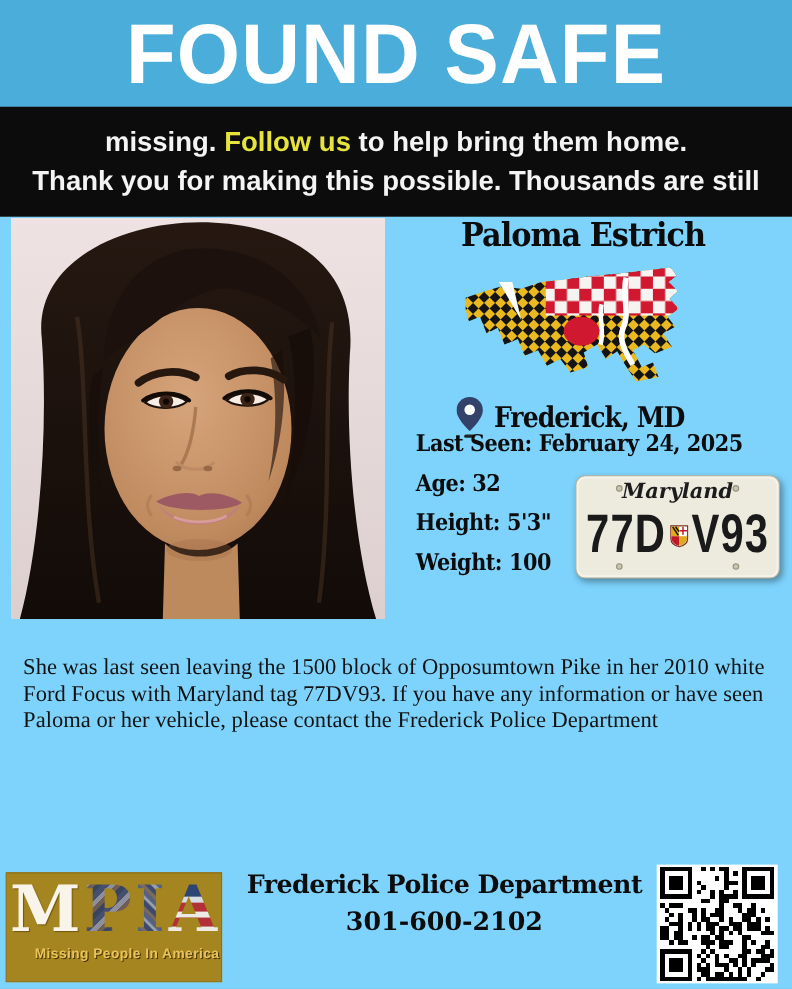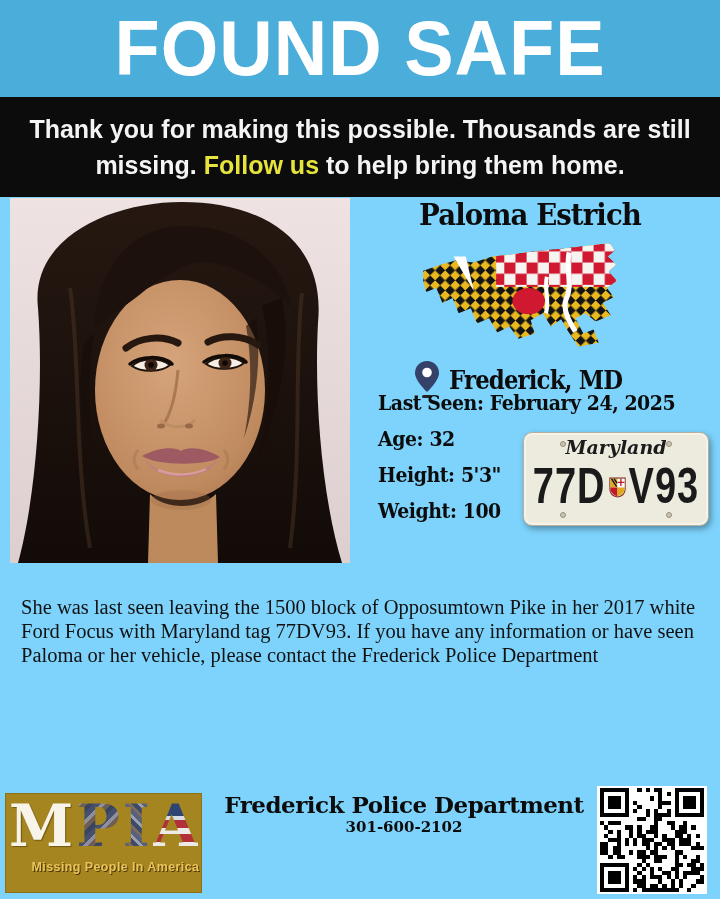--- a/index.html
+++ b/index.html
@@ -63,36 +63,36 @@
   .mpia-letters span{background-clip:text;-webkit-background-clip:text;}
   .letter-m{color:#f8f4ea;text-shadow:1px 1px 1px rgba(60,40,0,.5);}
   .letter-p{color:transparent;background-image:repeating-linear-gradient(135deg,#46506e 0 5px,#8d8f9e 5px 9px,#6e5d52 9px 13px,#39455f 13px 17px);}
   .letter-i{color:transparent;background-image:repeating-linear-gradient(45deg,#3c4a6b 0 4px,#9aa0ad 4px 7px,#55617e 7px 11px,#7d6a5c 11px 14px);}
   .letter-a{color:transparent;background-image:linear-gradient(180deg,#2e4472 0 32%,#d8dce6 32% 40%,#b23038 40% 54%,#eceae6 54% 64%,#b23038 64% 78%,#eceae6 78% 86%,#b23038 86% 100%);}
   .mpia-tagline{margin-top:5px;font-size:12.5px;font-weight:700;color:#eac45b;letter-spacing:.4px;
     text-shadow:1px 1px 0 #4a3708;margin-left:24px;}
   .footer-text{position:absolute;left:204px;top:791px;width:400px;text-align:center;
     font-family:"DejaVu Serif","Liberation Serif",serif;font-weight:700;color:#0c0c0c;}
   .footer-dept{font-size:23px;letter-spacing:-0.5px;}
-  .footer-phone{font-size:15px;letter-spacing:0;}
+  .footer-phone{font-size:23px;margin-top:6px;letter-spacing:0;}
   .qr{position:absolute;left:597px;top:786px;width:110px;height:108px;background:#fff;}
   .qr svg{display:block;width:100%;height:100%;}
 </style>
 </head>
 <body>
 
 <div class="poster">
 
   <div class="banner-blue">
     <h1>FOUND SAFE</h1>
   </div>
 
   <div class="banner-black">
+    <div class="msg-line"><span>missing. </span><span class="follow">Follow us</span><span> to help bring them home.</span></div>
     <div class="msg-line">Thank you for making this possible. Thousands are still</div>
-    <div class="msg-line"><span>missing. </span><span class="follow">Follow us</span><span> to help bring them home.</span></div>
   </div>
 
   <div class="photo">
     <svg width="340" height="365" viewBox="0 0 340 365" xmlns="http://www.w3.org/2000/svg">
       <defs>
         <linearGradient id="gBg" x1="0" y1="0" x2="0" y2="1">
           <stop offset="0" stop-color="#eee2e2"></stop>
             <stop offset="1" stop-color="#ddcfcf"></stop>
         </linearGradient>
         <linearGradient id="gHair" x1="0" y1="0" x2="0" y2="1">
@@ -202,21 +202,21 @@
         <path d="M3,2 L9,11 M6,1.8 L9.8,7" stroke="#141414" stroke-width="1.6"></path>
         <path d="M10,1.8 H18.2 V12 H10 Z" fill="#fff"></path>
         <path d="M13.2,1.8 h1.6 v3.4 h3.4 v1.6 h-3.4 v3.4 h-1.6 v-3.4 h-3 v-1.6 h3 z" fill="#c01828"></path>
         <path d="M1.8,12 H10 V22 C6,21 2.5,18.5 1.8,15 Z" fill="#c01828"></path>
         <path d="M10,12 H18.2 V15 C17.5,18.5 14,21 10,22 Z" fill="#e0a81c"></path>
       </svg>
       <span>V93</span>
     </div>
   </div>
 
-  <p class="description">She was last seen leaving the 1500 block of Opposumtown Pike in her 2017 white Ford Focus with Maryland tag 77DV93. If you have any information or have seen Paloma or her vehicle, please contact the Frederick Police Department</p>
+  <p class="description">She was last seen leaving the 1500 block of Opposumtown Pike in her 2010 white Ford Focus with Maryland tag 77DV93. If you have any information or have seen Paloma or her vehicle, please contact the Frederick Police Department</p>
 
   <div class="mpia">
     <div class="mpia-letters">
       <span class="letter-m">M</span>
         <span class="letter-p">P</span>
         <span class="letter-i">I</span>
         <span class="letter-a">A</span>
     </div>
     <div class="mpia-tagline">Missing People In America</div>
   </div>

